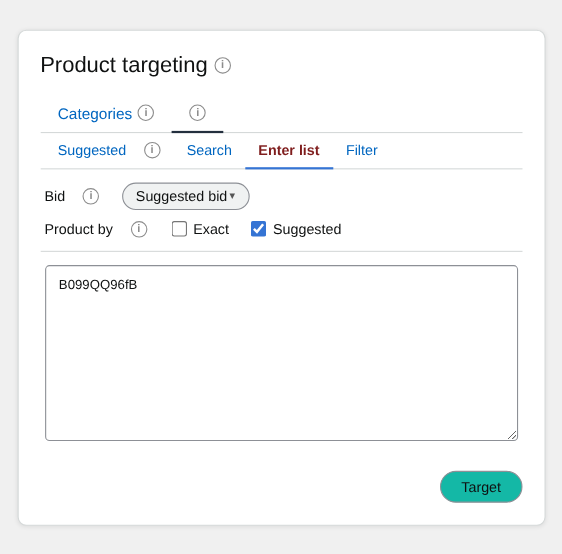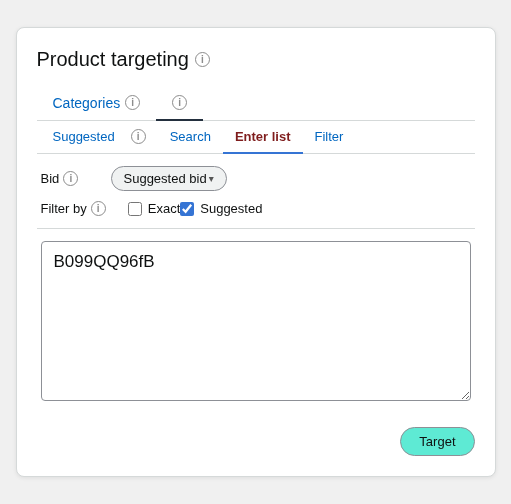--- a/index.html
+++ b/index.html
@@ -97,21 +97,21 @@
       margin-bottom: 10px;
     }
     .form-row:last-child {
       margin-bottom: 0;
     }
     .form-label {
       font-size: 13px;
       color: #0f1111;
       display: flex;
       align-items: center;
-      gap: 4px;
+      gap: 16px;
       min-width: 60px;
     }
     .bid-dropdown {
       display: flex;
       align-items: center;
       gap: 2px;
       background: #f0f2f2;
       border: 1px solid #8d9096;
       border-radius: 20px;
       padding: 4px 12px;
@@ -119,20 +119,21 @@
       cursor: pointer;
       color: #0f1111;
     }
     .bid-dropdown .chevron {
       font-size: 10px;
       color: #555;
     }
     .filter-options {
       display: flex;
       align-items: center;
+      gap: 20px;
       padding-left: 12px;
     }
     .checkbox-label {
       display: flex;
       align-items: center;
       gap: 6px;
       font-size: 13px;
       color: #0f1111;
       cursor: pointer;
     }
@@ -144,33 +145,33 @@
     }
     .textarea-section {
       padding: 12px 4px 12px 4px;
     }
     .product-textarea {
       width: 100%;
       height: 160px;
       border: 1px solid #8d9096;
       border-radius: 4px;
       padding: 10px 12px;
-      font-size: 17px;
+      font-size: 12px;
       color: #0f1111;
       resize: vertical;
       outline: none;
       font-family: inherit;
     }
     .button-row {
       display: flex;
       justify-content: flex-end;
       margin-top: 10px;
     }
     .target-button {
-      background: #5eead4;
+      background: #14b8a6;
       border: 1px solid #8d9096;
       border-radius: 20px;
       padding: 6px 18px;
       font-size: 13px;
       cursor: pointer;
       color: #0f1111;
     }
   </style>
 </head>
 <body>
@@ -216,21 +217,21 @@
         <span class="info-icon">i</span>
       </span>
       <div class="bid-dropdown">
         <span>Suggested bid</span>
         <span class="chevron">▾</span>
       </div>
     </div>
 
     <div class="form-row">
       <span class="form-label">
-        <span>Filter by</span>
+        <span>Product by</span>
         <span class="info-icon">i</span>
       </span>
       <div class="filter-options">
         <label class="checkbox-label">
           <input type="checkbox" style="">
           <span>Exact</span>
         </label>
         <label class="checkbox-label">
           <input type="checkbox" checked="" style="">
           <span>Suggested</span>

